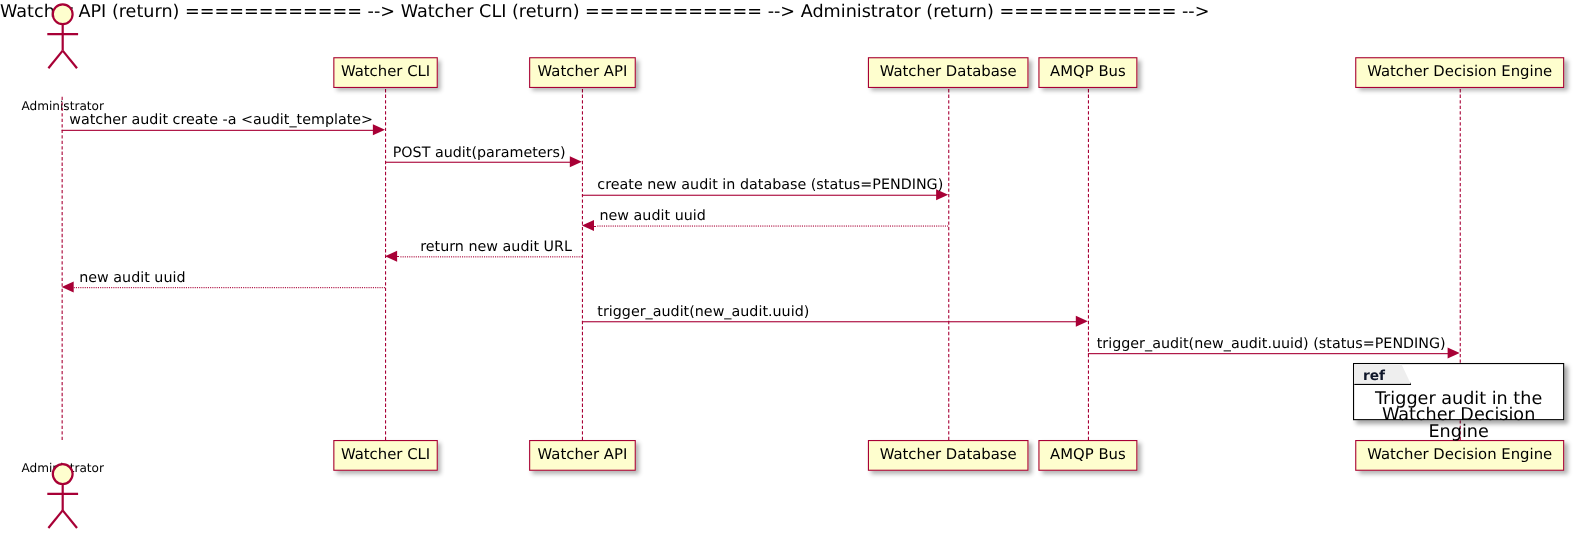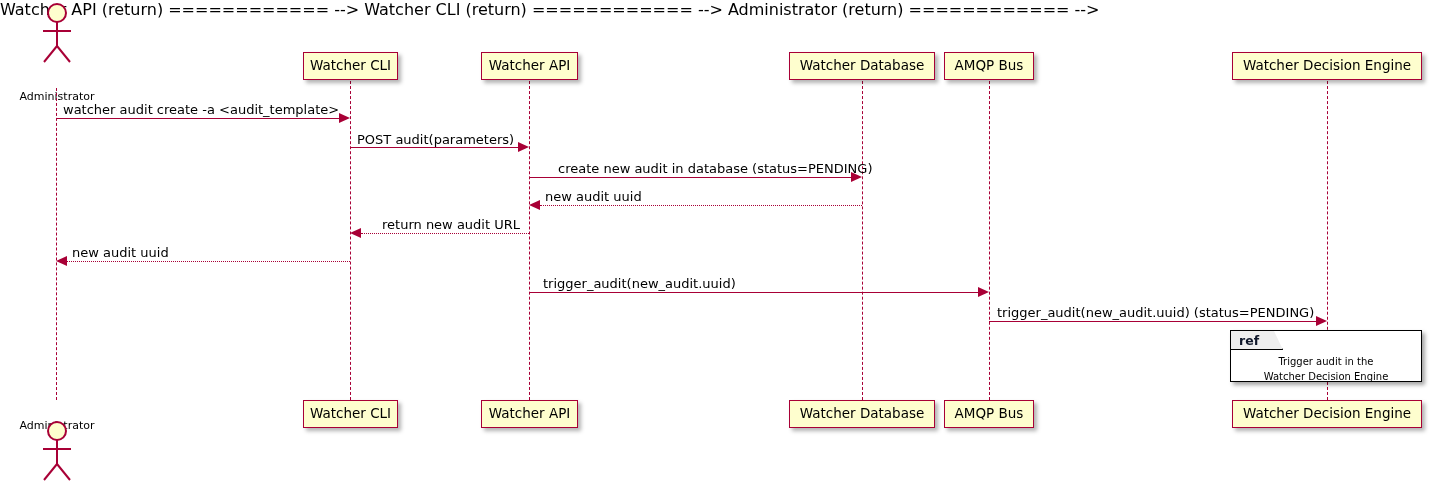--- a/index.html
+++ b/index.html
@@ -97,21 +97,21 @@
     line-height: 19px;
     color: #0f172a;
     clip-path: polygon(0 0, calc(100% - 9px) 0, 100% 100%, 0 100%);
   }
   .ref-body {
     position: absolute;
     left: 0;
     right: 0;
     top: 21px;
     text-align: center;
-    font-size: 10px;
+    font-size: 16px;
     line-height: 15px;
     color: #000000;
   }
   .actor-svg {
     position: absolute;
   }
 </style>
 </head>
 <body>
 
@@ -189,21 +189,21 @@
   <div class="msg-label" style="left:63px; top:103px;">watcher audit create -a &lt;audit_template&gt;</div>
 
   
   <div class="msg-line" style="left:350px; top:147px; width:169px;"></div>
   <div class="arrowhead right" style="left:518px; top:142px;"></div>
   <div class="msg-label" style="left:357px; top:133px;">POST audit(parameters)</div>
 
   
   <div class="msg-line" style="left:529px; top:177px; width:323px;"></div>
   <div class="arrowhead right" style="left:851px; top:172px;"></div>
-  <div class="msg-label" style="left:558px; top:162px;">create new audit in database (status=PENDING)</div>
+  <div class="msg-label" style="left:543px; top:162px;">create new audit in database (status=PENDING)</div>
 
    Watcher API (return) ============ --&gt;
   <div class="msg-line dashed" style="left:540px; top:205px; width:322px;"></div>
   <div class="arrowhead left" style="left:529px; top:200px;"></div>
   <div class="msg-label" style="left:545px; top:190px;">new audit uuid</div>
 
    Watcher CLI (return) ============ --&gt;
   <div class="msg-line dashed" style="left:361px; top:233px; width:168px;"></div>
   <div class="arrowhead left" style="left:350px; top:228px;"></div>
   <div class="msg-label" style="left:382px; top:218px;">return new audit URL</div>

